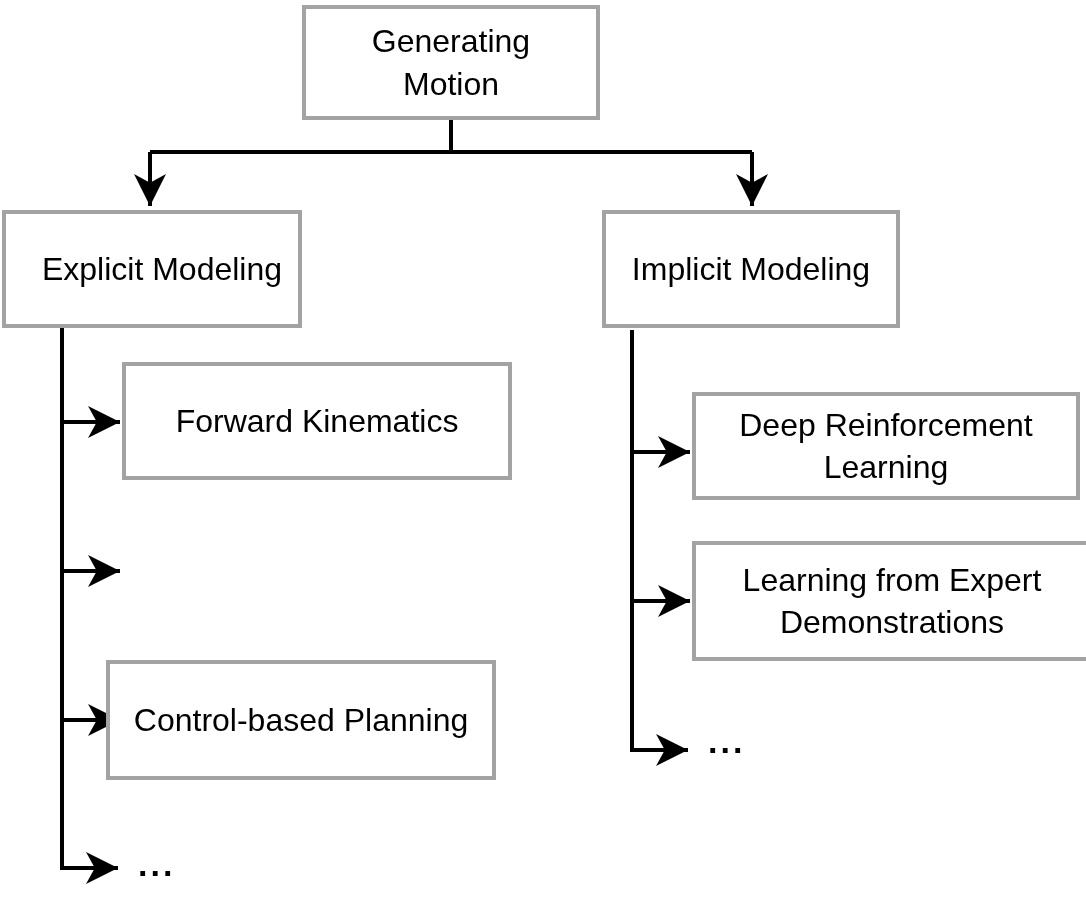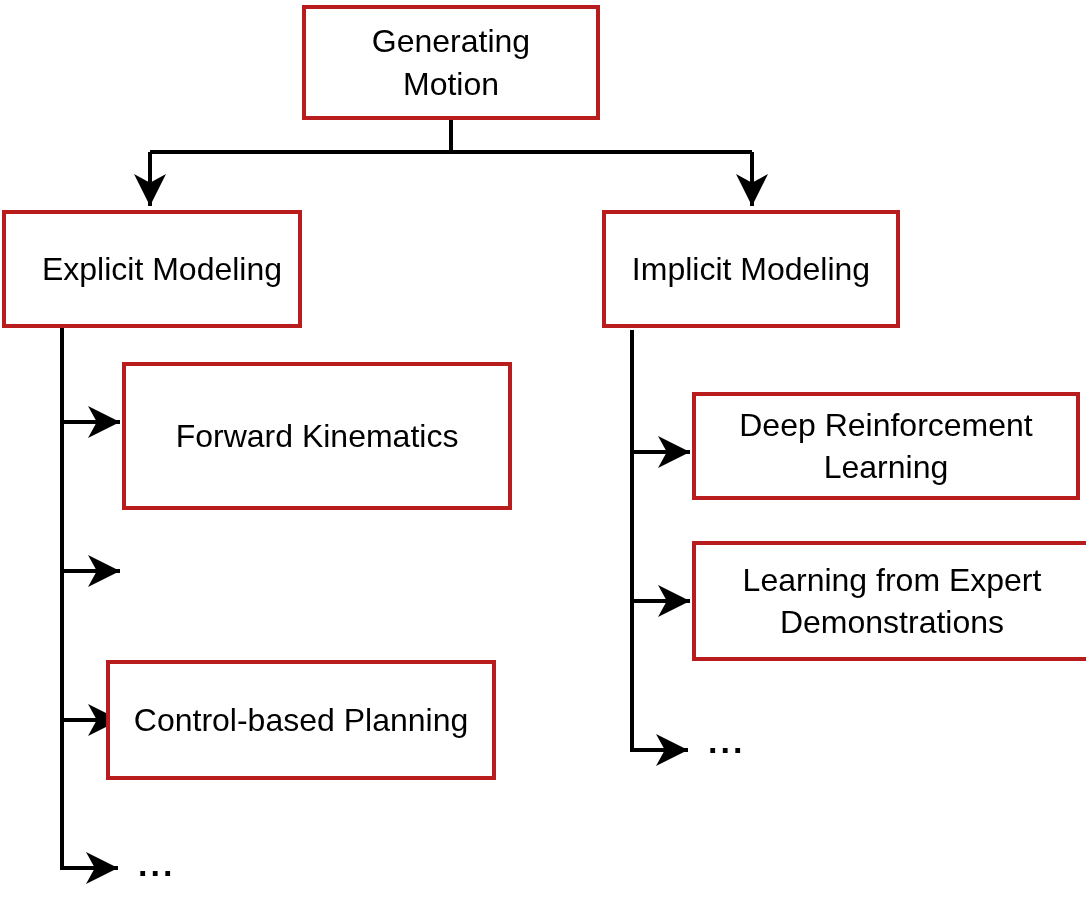--- a/index.html
+++ b/index.html
@@ -20,38 +20,38 @@
     position: absolute;
     left: 0;
     top: 0;
     width: 1086px;
     height: 918px;
   }
   .node {
     position: absolute;
     box-sizing: border-box;
     background: #ffffff;
-    border: 4px solid #b91c1c;
+    border: 4px solid #a3a3a3;
     display: flex;
     align-items: center;
     justify-content: center;
     text-align: center;
     font-size: 32px;
     line-height: 1.32;
     color: #000000;
   }
   .node .label {
     display: block;
   }
   
   .n-root        { left: 302px; top: 5px;   width: 298px; height: 115px; }
   .n-root .label { max-width: 180px; }
   .n-explicit    { left: 2px;   top: 210px; width: 300px; height: 118px; padding-left: 20px; }
   .n-implicit    { left: 602px; top: 210px; width: 298px; height: 118px; }
-  .n-fk          { left: 122px; top: 362px; width: 390px; height: 148px; text-align: center; }
+  .n-fk          { left: 122px; top: 362px; width: 390px; height: 118px; text-align: center; }
   .n-ik          { left: 122px; top: 510px; width: 390px; height: 120px; }
   .n-cbp         { left: 106px; top: 660px; width: 390px; height: 120px; }
   .n-drl         { left: 692px; top: 392px; width: 388px; height: 108px; }
   .n-lfed        { left: 692px; top: 541px; width: 400px; height: 120px; }
   .ellipsis {
     position: absolute;
     font-size: 34px;
     font-weight: bold;
     letter-spacing: 3px;
     color: #000000;

